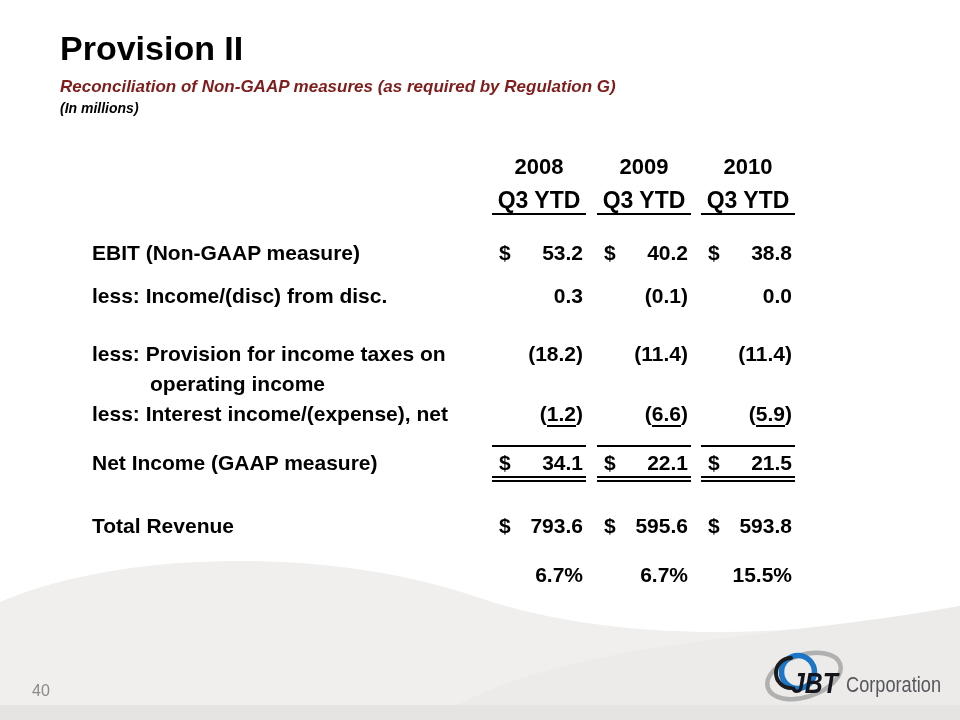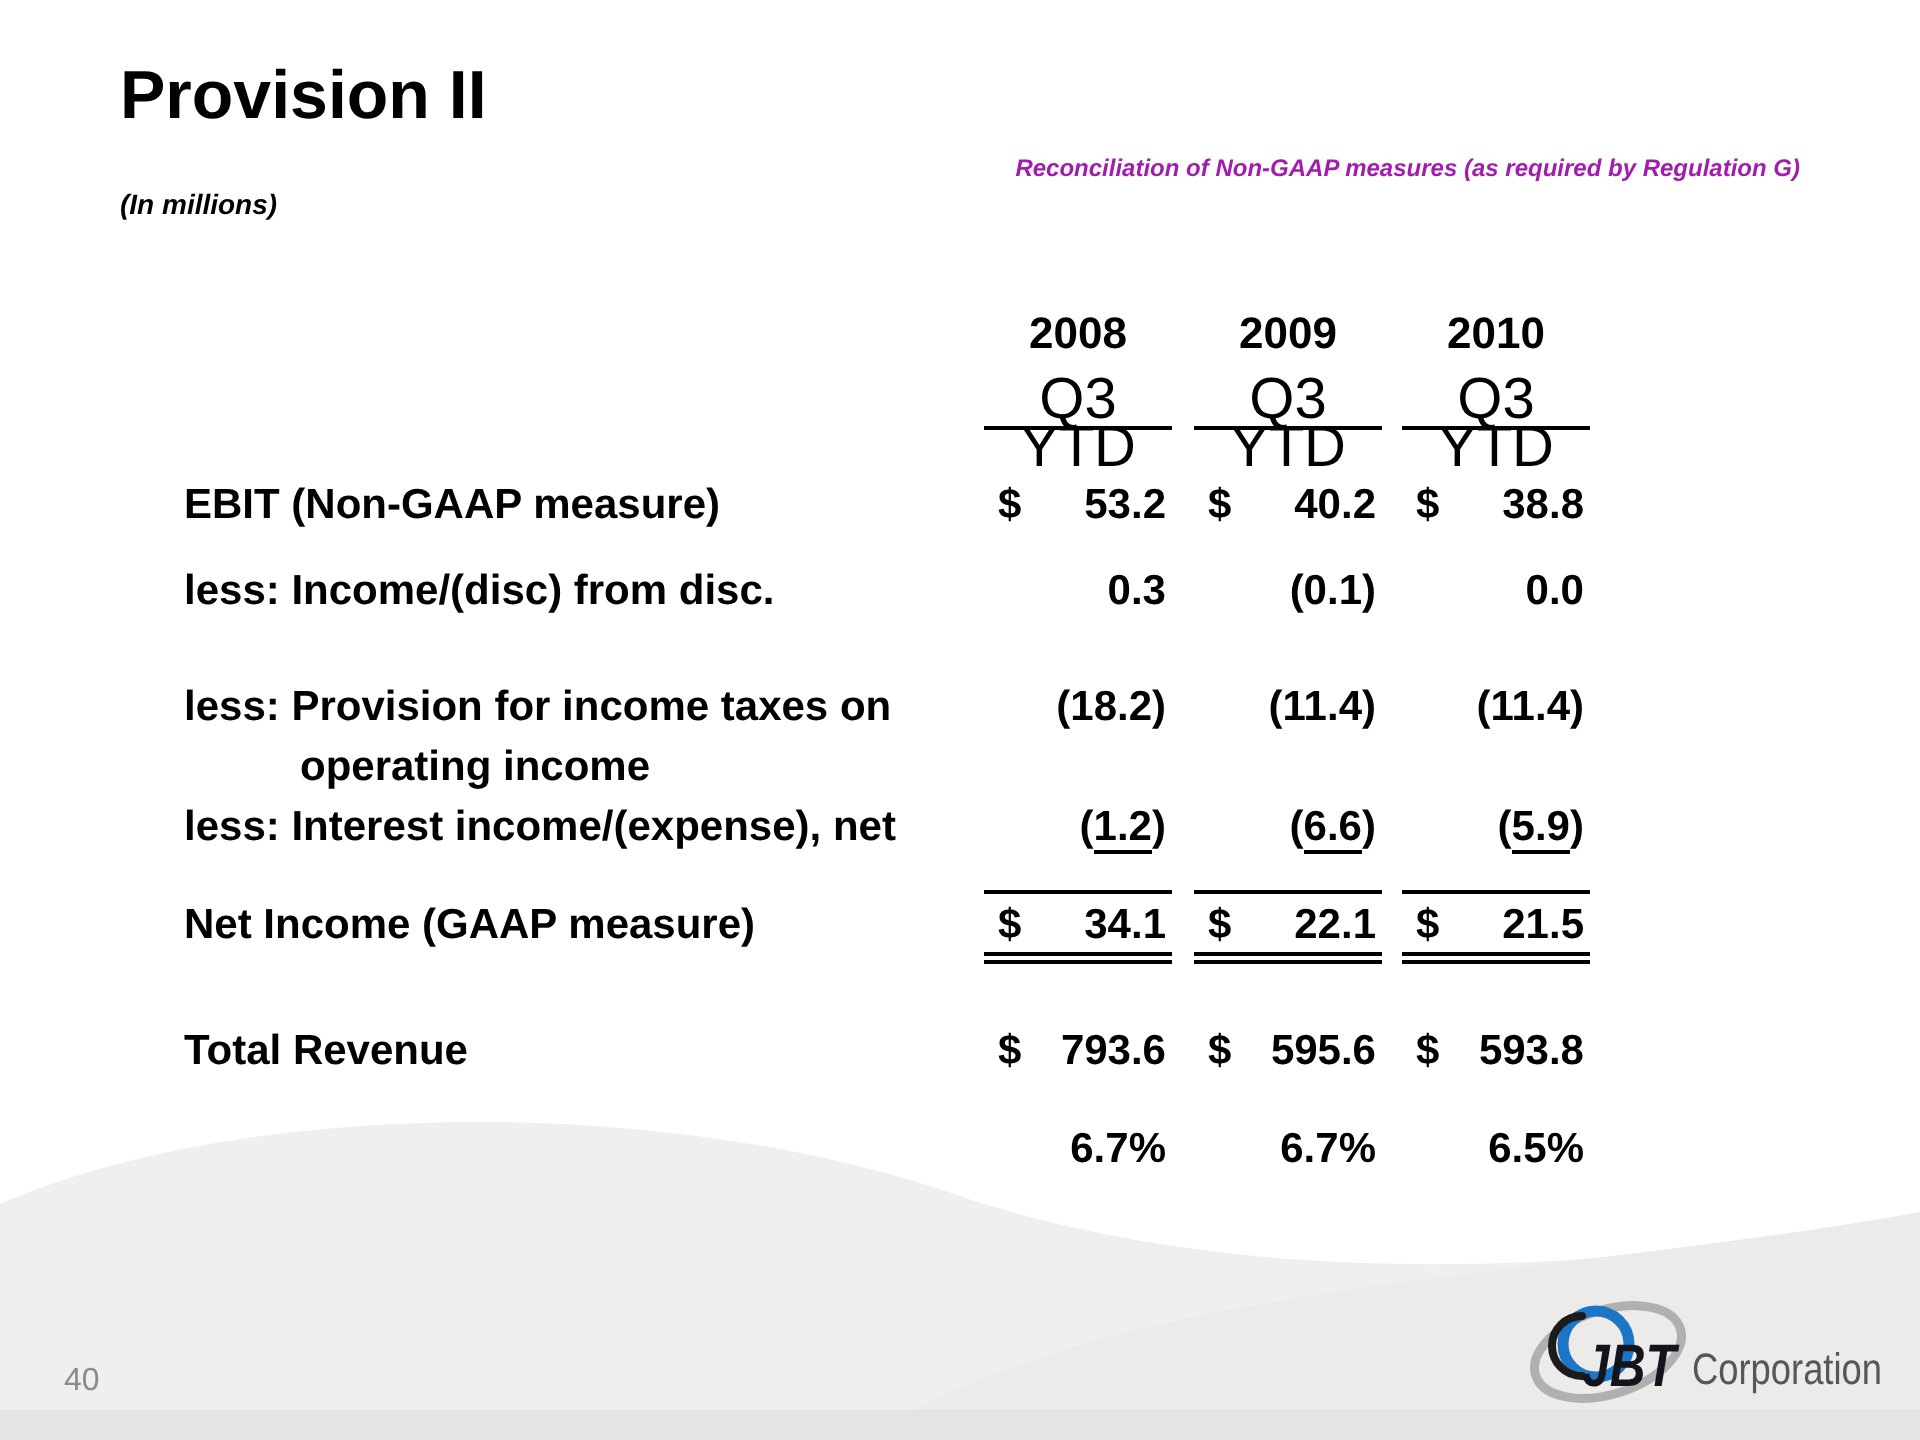--- a/index.html
+++ b/index.html
@@ -6,26 +6,26 @@
   .slide{
     position:relative;width:960px;height:720px;overflow:hidden;background:#ffffff;
     font-family:"Liberation Sans","DejaVu Sans",sans-serif;color:#000;
   }
   
   .swoosh{position:absolute;left:0;top:520px;}
   .bottom-strip{position:absolute;left:0;top:705px;width:960px;height:15px;background:#e5e4e2;}
   
   .hdr{position:absolute;left:60px;top:28px;width:840px;}
   .title{margin:0;font-size:34px;font-weight:bold;letter-spacing:0;line-height:1.2;color:#000;}
-  .subtitle{margin:8px 0 0 0;font-size:12px;font-weight:bold;font-style:italic;line-height:1.2;color:#a21caf;text-align:right;}
+  .subtitle{margin:8px 0 0 0;font-size:17px;font-weight:bold;font-style:italic;line-height:1.2;color:#7f1d1d;}
   .unit-note{margin:3px 0 0 0;font-size:14px;font-weight:bold;font-style:italic;color:#000;}
   
   .fin-table{position:absolute;left:0;top:0;width:960px;height:720px;}
   .year{position:absolute;width:94px;text-align:center;font-weight:bold;font-size:22px;line-height:26px;}
-  .period{position:absolute;width:94px;text-align:center;font-weight:normal;font-size:29px;line-height:24px;height:25px;border-bottom:2px solid #000;}
+  .period{position:absolute;width:94px;text-align:center;font-weight:bold;font-size:23px;line-height:24px;height:25px;border-bottom:2px solid #000;}
   .row-label{position:absolute;font-weight:bold;font-size:21px;line-height:26px;white-space:nowrap;}
   .cell{position:absolute;width:94px;display:flex;justify-content:flex-end;padding-right:3px;box-sizing:border-box;
         font-weight:bold;font-size:21px;line-height:26px;white-space:nowrap;}
   .cell.has-dollar{justify-content:space-between;padding-left:7px;}
   .cell-total{border-top:2px solid #000;border-bottom:6px double #000;padding-top:3px;}
   .u-inner{border-bottom:2px solid #000;}
   
   .page-number{position:absolute;left:32px;top:682px;font-size:16px;color:#8a8a8a;}
   .logo{position:absolute;left:744px;top:645px;}
   .logo-jbt{font-family:"Liberation Sans","DejaVu Sans",sans-serif;font-weight:bold;font-style:italic;font-size:30px;fill:#14141d;}
@@ -125,21 +125,21 @@
         <span class="dollar">$</span>
         <span class="val">593.8</span>
       </div>
       <div class="cell" style="top: 562px; left: 492px;">
         <span class="val">6.7%</span>
       </div>
       <div class="cell" style="top: 562px; left: 597px;">
         <span class="val">6.7%</span>
       </div>
       <div class="cell" style="top: 562px; left: 701px;">
-        <span class="val">6.5%</span>
+        <span class="val">15.5%</span>
       </div>
     </div>
 
   <div class="page-number">40</div>
 
   <div class="logo">
     <svg width="212" height="72" viewBox="0 0 212 72">
       <ellipse cx="60" cy="31" rx="38" ry="21" transform="rotate(-18 60 31)" fill="none" stroke="#b0b0b0" stroke-width="4.5"></ellipse>
       <circle cx="54" cy="27" r="16.5" fill="none" stroke="#1d76c5" stroke-width="5.5"></circle>
       <path d="M 47,13 A 15,15 0 1 0 47,43" fill="none" stroke="#1c1c1c" stroke-width="4" stroke-linecap="round"></path>

